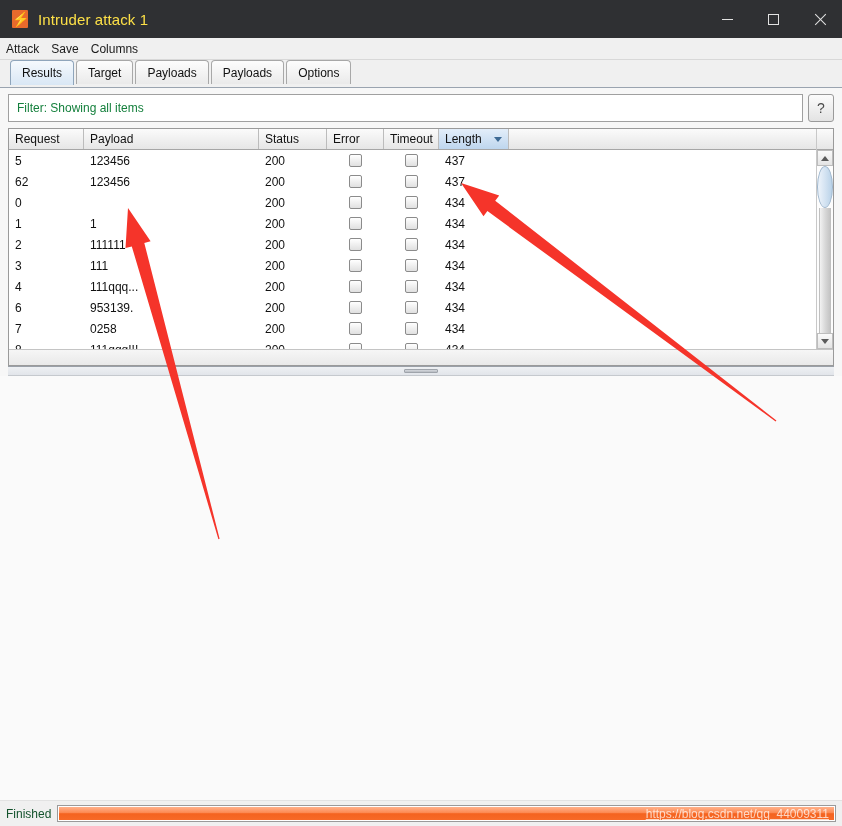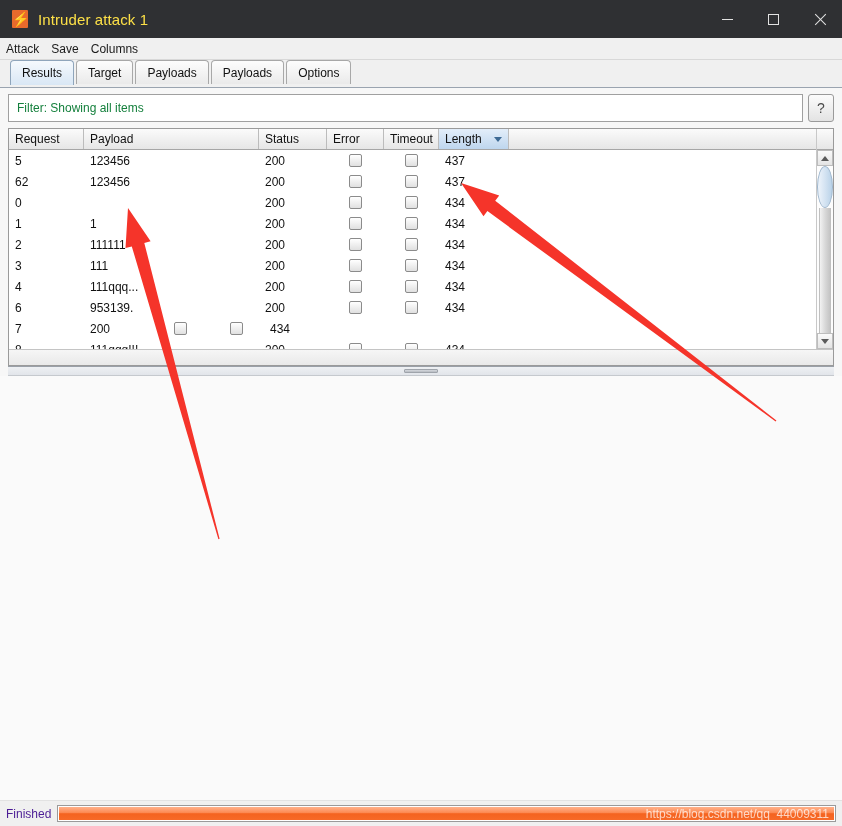--- a/index.html
+++ b/index.html
@@ -322,21 +322,21 @@
   .statusbar {
     flex: 0 0 26px;
     height: 26px;
     background: #f0f0f0;
     display: flex;
     align-items: center;
     padding: 0 6px;
     gap: 6px;
     border-top: 1px solid #e2e2e2;
   }
-  .status-label { font-size: 12px; color: #4c1d95; white-space: nowrap; }
+  .status-label { font-size: 12px; color: #14532d; white-space: nowrap; }
   .progress-outer {
     flex: 1 1 auto;
     height: 17px;
     border: 1px solid #9a9a9a;
     background: #ffffff;
     padding: 1px;
     position: relative;
     overflow: hidden;
   }
   .progress-fill {
@@ -346,20 +346,21 @@
   }
   .watermark {
     position: absolute;
     right: 6px;
     top: 50%;
     transform: translateY(-50%);
     color: rgba(255,255,255,0.72);
     font-size: 12px;
     white-space: nowrap;
     pointer-events: none;
+    text-decoration: underline;
   }
 
   
   .annot {
     position: absolute;
     left: 0; top: 0;
     width: 842px; height: 826px;
     pointer-events: none;
     z-index: 50;
   }
@@ -530,20 +531,21 @@
                   <span class="cbx"></span>
                 </div>
                 <div class="td center c-timeout">
                   <span class="cbx"></span>
                 </div>
                 <div class="td c-length">434</div>
                 <div class="td c-comment"></div>
               </div>
               <div class="tr">
                 <div class="td c-request">7</div>
+                <div class="td c-payload">0258</div>
                 <div class="td c-status">200</div>
                 <div class="td center c-error">
                   <span class="cbx"></span>
                 </div>
                 <div class="td center c-timeout">
                   <span class="cbx"></span>
                 </div>
                 <div class="td c-length">434</div>
                 <div class="td c-comment"></div>
               </div>

